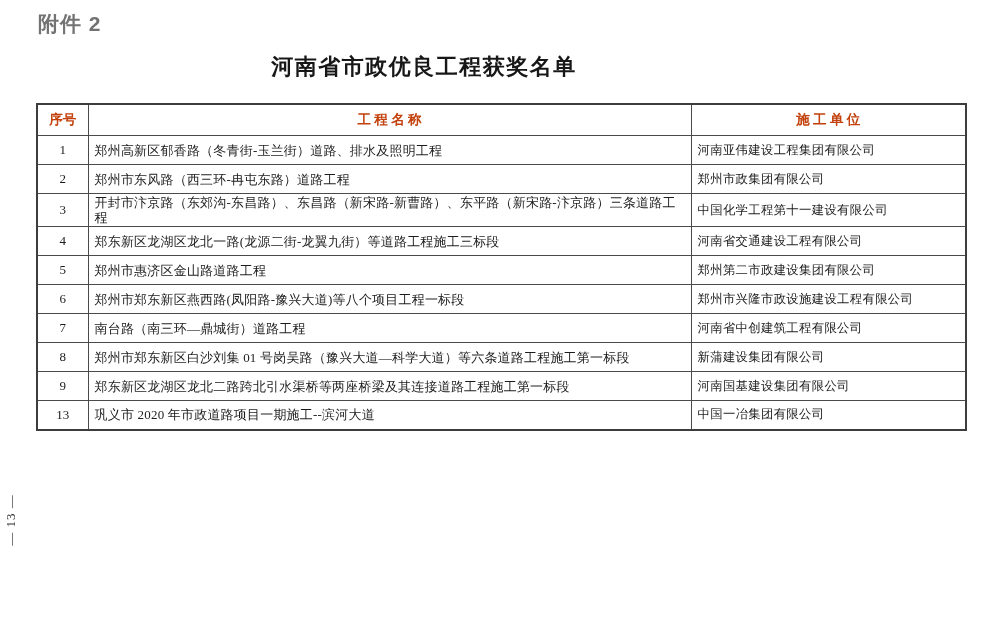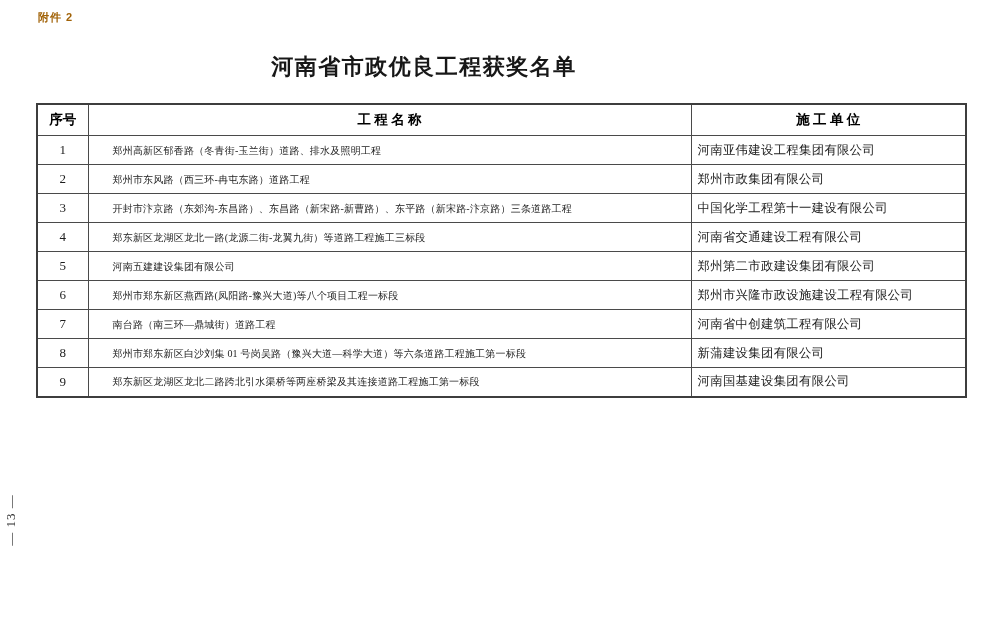--- a/index.html
+++ b/index.html
@@ -7,22 +7,22 @@
     width:1000px; height:627px;
     background:#ffffff;
     position:relative;
     overflow:hidden;
     font-family:"Liberation Serif","DejaVu Serif",serif;
     color:#1e1e1e;
   }
   .attachment {
     position:absolute; left:38px; top:10px;
     font-family:"Liberation Sans","DejaVu Sans",sans-serif;
-    font-weight:700; font-size:11px; letter-spacing:1px;
-    color:#a16207;
+    font-weight:700; font-size:21px; letter-spacing:1px;
+    color:#737373;
   }
   .title {
     position:absolute; top:52px; left:0; width:848px;
     text-align:center;
     font-family:"Liberation Sans","DejaVu Sans",sans-serif;
     font-weight:700; font-size:22px; letter-spacing:1.5px;
     color:#171717;
   }
   .pagenum-wrap {
     position:absolute; left:-24px; top:510px;
@@ -42,33 +42,33 @@
   }
   .award-table th, .award-table td {
     border:1px solid #4a4a4a;
     overflow:hidden;
   }
   .award-table thead th {
     height:28px;
     font-size:13.5px;
     font-weight:700;
     text-align:center;
-    color:#000000;
+    color:#c2410c;
     background:#ffffff;
   }
   .award-table tbody tr { height:29px; }
   .award-table tbody tr.tall { height:36px; }
   td.no-cell {
     text-align:center;
     font-size:13px;
     color:#1c1c1c;
   }
   td.project-cell {
-    font-size:10px;
-    padding:1px 3px 1px 24px;
+    font-size:13px;
+    padding:1px 3px 1px 6px;
     line-height:15px;
     color:#1c1c1c;
     letter-spacing:0.2px;
   }
   td.contractor-cell {
     font-size:12.4px;
     padding:1px 2px 1px 6px;
     line-height:15px;
     color:#1c1c1c;
     letter-spacing:0.3px;
@@ -114,21 +114,21 @@
       <td class="project-cell">开封市汴京路（东郊沟-东昌路）、东昌路（新宋路-新曹路）、东平路（新宋路-汴京路）三条道路工程</td>
       <td class="contractor-cell">中国化学工程第十一建设有限公司</td>
     </tr>
     <tr>
       <td class="no-cell">4</td>
       <td class="project-cell">郑东新区龙湖区龙北一路(龙源二街-龙翼九街）等道路工程施工三标段</td>
       <td class="contractor-cell">河南省交通建设工程有限公司</td>
     </tr>
     <tr>
       <td class="no-cell">5</td>
-      <td class="project-cell">河南五建建设集团有限公司</td>
+      <td class="project-cell">郑州市惠济区金山路道路工程</td>
       <td class="contractor-cell">郑州第二市政建设集团有限公司</td>
     </tr>
     <tr>
       <td class="no-cell">6</td>
       <td class="project-cell">郑州市郑东新区燕西路(凤阳路-豫兴大道)等八个项目工程一标段</td>
       <td class="contractor-cell">郑州市兴隆市政设施建设工程有限公司</td>
     </tr>
     <tr>
       <td class="no-cell">7</td>
       <td class="project-cell">南台路（南三环—鼎城街）道路工程</td>
@@ -137,14 +137,19 @@
     <tr>
       <td class="no-cell">8</td>
       <td class="project-cell">郑州市郑东新区白沙刘集 01 号岗吴路（豫兴大道—科学大道）等六条道路工程施工第一标段</td>
       <td class="contractor-cell">新蒲建设集团有限公司</td>
     </tr>
     <tr>
       <td class="no-cell">9</td>
       <td class="project-cell">郑东新区龙湖区龙北二路跨北引水渠桥等两座桥梁及其连接道路工程施工第一标段</td>
       <td class="contractor-cell">河南国基建设集团有限公司</td>
     </tr>
+    <tr>
+      <td class="no-cell">13</td>
+      <td class="project-cell">巩义市 2020 年市政道路项目一期施工--滨河大道</td>
+      <td class="contractor-cell">中国一冶集团有限公司</td>
+    </tr>
   </tbody>
 </table>
 
 </body></html>

